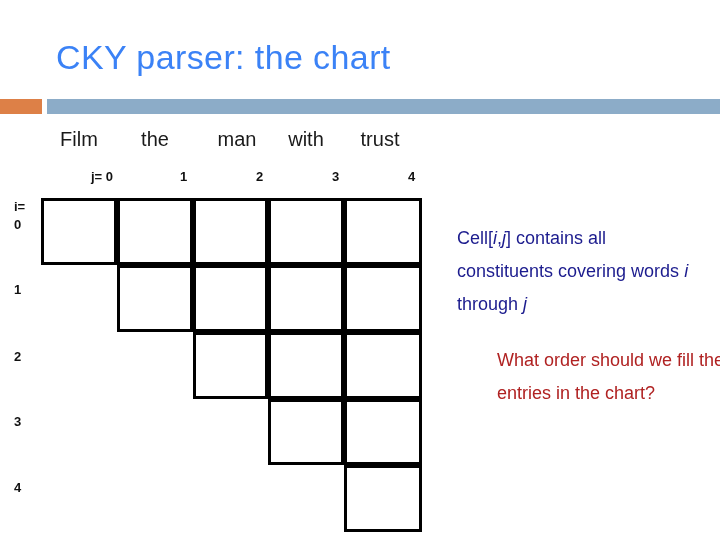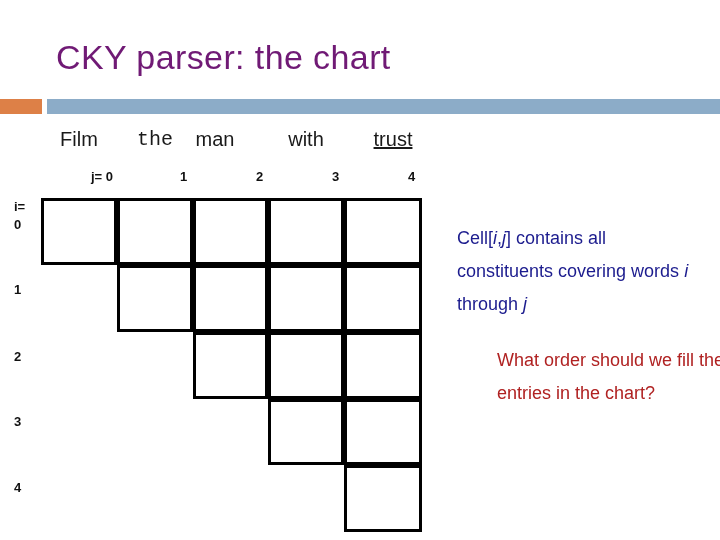--- a/index.html
+++ b/index.html
@@ -15,21 +15,21 @@
     position: relative;
   }
 
   
   #slide-title {
     position: absolute;
     left: 56px;
     top: 38px;
     font-size: 34px;
     font-weight: 300;
-    color: #701a75;
+    color: #3b82f6;
     letter-spacing: 0.4px;
     white-space: nowrap;
   }
 
   
   #accent-bar-orange {
     position: absolute;
     left: 0px;
     top: 99px;
     width: 42px;
@@ -116,24 +116,24 @@
 </style>
 </head>
 <body>
 
 <div id="slide-title">CKY parser: the chart</div>
 
 <div id="accent-bar-orange"></div>
 <div id="accent-bar-blue"></div>
 
 <div class="word-label" style="left:41px;">Film</div>
-<div class="word-label" style="left:117px;font-family:Liberation Mono, monospace;">the</div>
-<div class="word-label" style="left:177px;">man</div>
+<div class="word-label" style="left:117px;">the</div>
+<div class="word-label" style="left:199px;">man</div>
 <div class="word-label" style="left:268px;">with</div>
-<div class="word-label" style="left:355px;text-decoration:underline;">trust</div>
+<div class="word-label" style="left:342px;">trust</div>
 
 <div class="j-label" style="left:51px;">j= 0</div>
 <div class="j-label" style="left:140px;">1</div>
 <div class="j-label" style="left:216px;">2</div>
 <div class="j-label" style="left:292px;">3</div>
 <div class="j-label" style="left:368px;">4</div>
 
 <div class="i-label" id="i-eq-label">i=</div>
 <div class="i-label" style="top:217px;">0</div>
 <div class="i-label" style="top:282px;">1</div>

